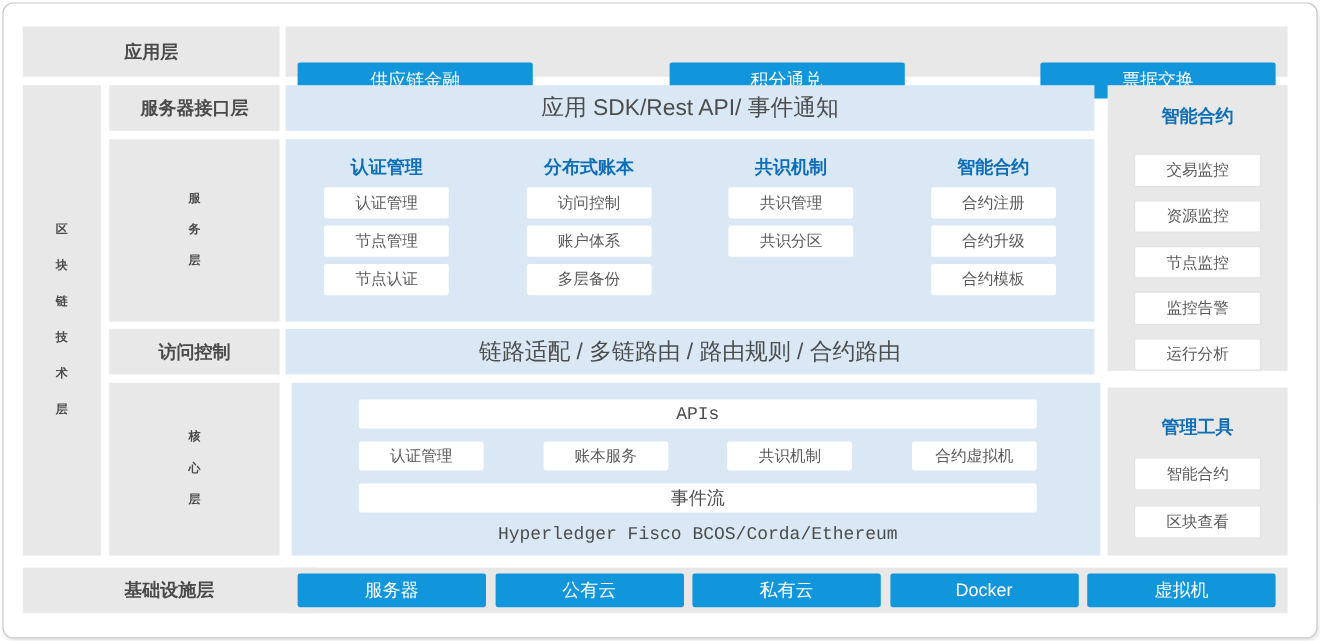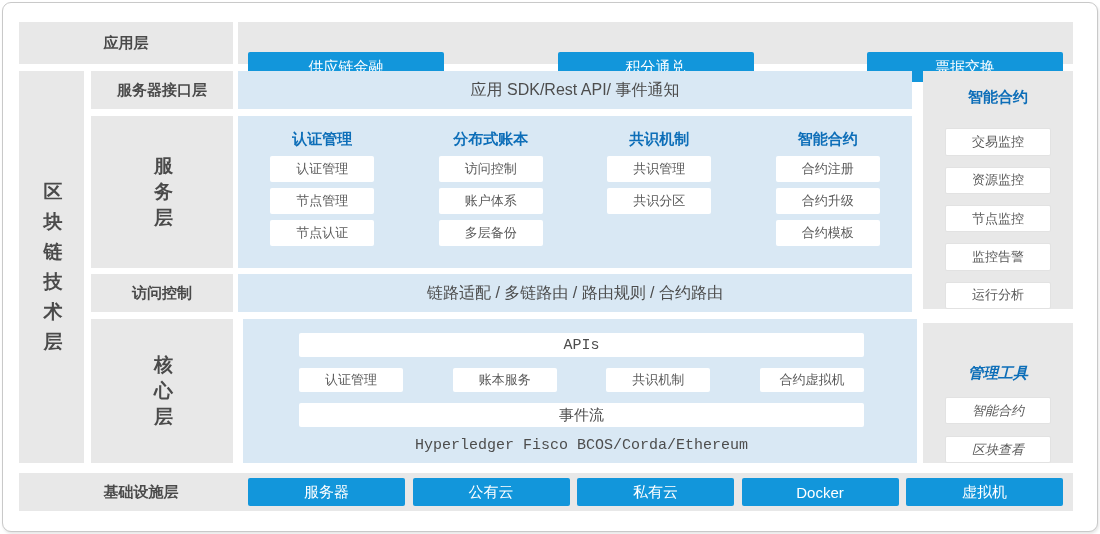--- a/index.html
+++ b/index.html
@@ -11,24 +11,24 @@
   .card {
     position: absolute; left: 2px; top: 2px; width: 1094px; height: 528px;
     background: #ffffff; border: 1px solid #c9c9c9; border-radius: 9px;
     box-shadow: 1px 2px 3px rgba(0,0,0,0.10);
   }
   .abs { position: absolute; box-sizing: border-box; }
   .graybox { background: #e8e8e8; }
   .bluepanel { background: #d9e8f4; }
   .center { display: flex; align-items: center; justify-content: center; }
   .layer-label { font-size: 15px; font-weight: bold; color: #4a4a4a; align-items: center; }
-  .panel-text { font-size: 16px; color: #4d4d4d; }
+  .panel-text { font-size: 19px; color: #4d4d4d; }
   .vtext {
     width: 16px; word-break: break-all; text-align: center;
-    font-size: 19px; font-weight: bold; color: #4a4a4a;
+    font-size: 10px; font-weight: bold; color: #4a4a4a;
   }
   .lh30 { line-height: 30px; }
   .lh26 { line-height: 26px; }
 
   
   .strip { display: flex; align-items: center; padding: 0 10px; justify-content: space-between; }
   .blue-btn {
     background: #1296db; color: #ffffff; font-size: 15px;
     display: flex; align-items: center; justify-content: center;
     border-radius: 2px;
@@ -59,21 +59,21 @@
   .core-mods .white-box { height: 24px; }
   .platforms { text-align: center; margin-top: 10px; font-size: 15px; color: #4d4d4d; }
 
   
   .side-panel { display: flex; flex-direction: column; align-items: center; }
   .side-header { font-size: 15px; font-weight: bold; color: #0d6eb8; height: 22px; }
   .side-panel .white-box { border: 1px solid #e2e2e2; }
   .monitor-panel { padding-top: 17px; }
   .monitor-panel .white-box { margin-top: 11px; }
   .monitor-panel .side-header { margin-bottom: 8px; }
-  .tools-panel { padding-top: 41px; font-style: italic; }
+  .tools-panel { padding-top: 24px; }
   .tools-panel .white-box { margin-top: 12px; }
 </style>
 </head>
 <body>
 
 <div class="card">
 
   <div class="abs graybox center layer-label" style="left:16px; top:19px; width:214px; height:42px;">
     <span>应用层</span>
   </div>

